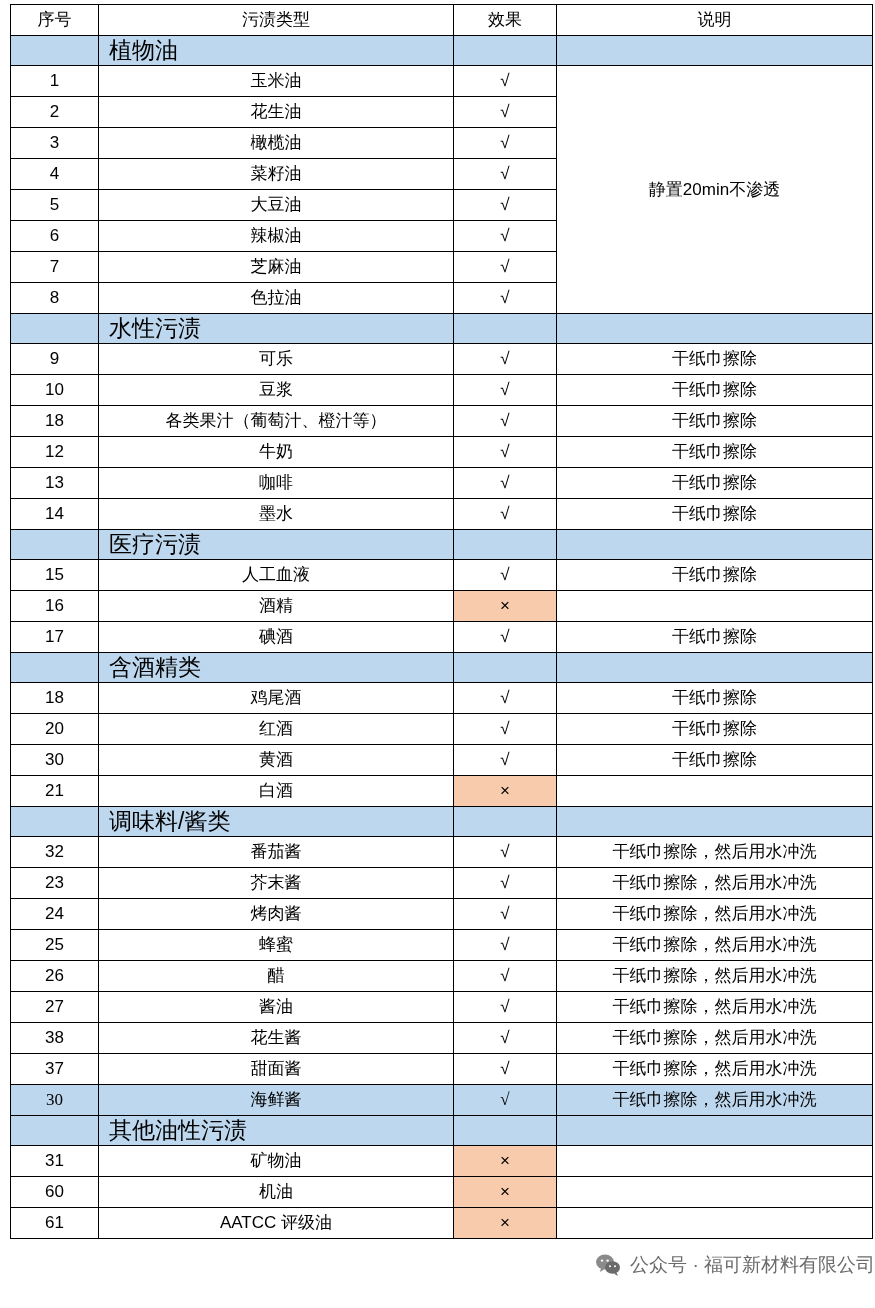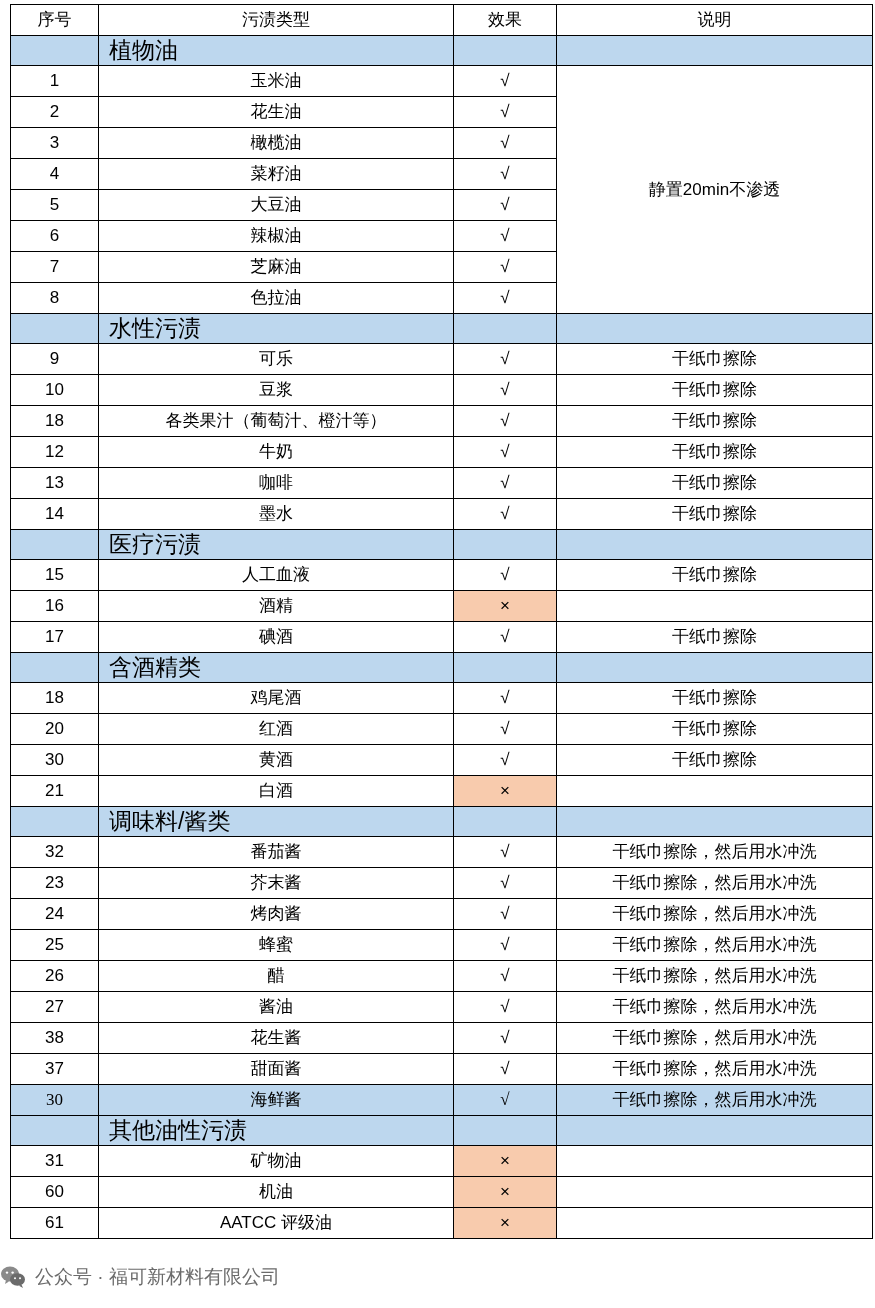--- a/index.html
+++ b/index.html
@@ -75,26 +75,26 @@
     vertical-align: middle;
     margin-top: 48px;
   }
   td.highlight-row {
     background: #bdd7ee;
     font-family: Liberation Serif, serif;
   }
   .footer {
     position: absolute;
     left: 0;
-    bottom: 8px;
+    bottom: 20px;
     width: 875px;
     height: 46px;
     display: flex;
     align-items: center;
-    justify-content: flex-start;
+    justify-content: flex-end;
   }
   .wechat-badge {
     display: flex;
     align-items: center;
     gap: 9px;
     color: #6b6b6b;
     font-size: 19px;
   }
   .wechat-icon {
     width: 26px;

